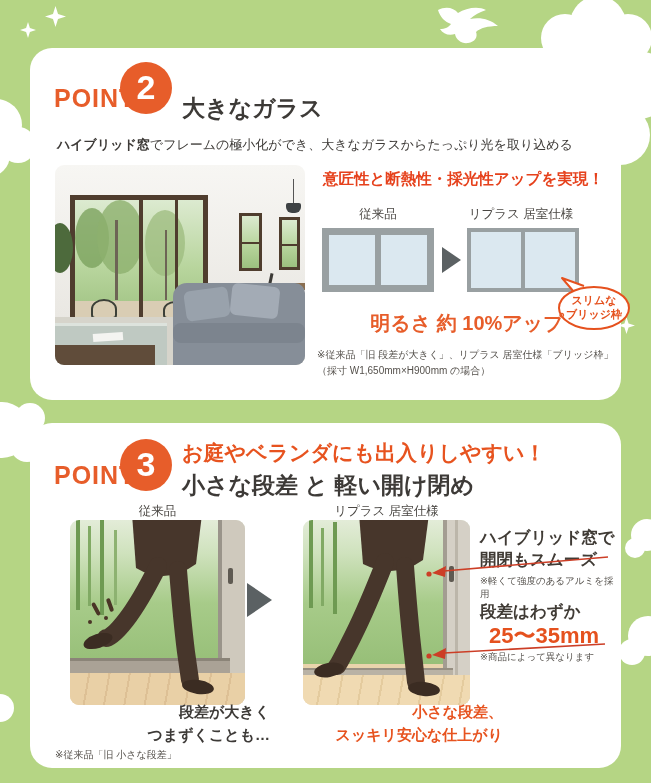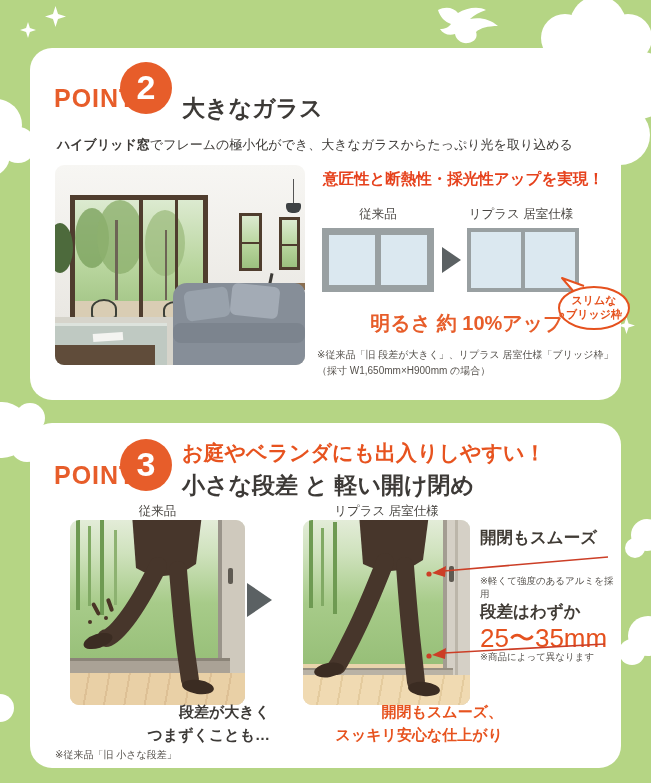--- a/index.html
+++ b/index.html
@@ -34,21 +34,21 @@
   .desc{font-size:13px;color:#3d3a37;}
   .desc b{font-weight:bold;}
   .benefit{font-size:15.5px;font-weight:bold;color:#e6411c;}
   .diagram-label{font-size:12.5px;color:#4a4743;text-align:center;}
   .win{box-sizing:border-box;background:#99a0a2;display:flex;}
   .win .pane{flex:1;background:#dbe8f0;}
   .tri-right{width:0;height:0;border-style:solid;}
   .result{font-size:20px;font-weight:bold;color:#e75d2a;text-align:center;}
   .note{font-size:10px;color:#55514c;line-height:1.55;}
   .feature-big{font-size:16.5px;font-weight:bold;color:#403b35;line-height:1.35;}
-  .feature-value{font-size:26px;font-weight:normal;color:#e5511e;}
+  .feature-value{font-size:22px;font-weight:bold;color:#e5511e;margin-left:9px;}
   .small-note{font-size:9.5px;color:#55514c;}
   .caption{font-size:15px;font-weight:bold;text-align:right;line-height:1.55;}
   .caption.dark{color:#3d3a37;}
   .caption.orange{color:#e7531f;}
   .img-frame{border-radius:9px;overflow:hidden;position:absolute;}
   
   .room{background:linear-gradient(#f7f6f3,#eae8e3 75%,#e2dfd8);}
   .garden{background:linear-gradient(#dcead0,#b8d59d 55%,#9cc07f);}
   
   .stepimg{background:linear-gradient(#e3ecd8 0%,#cfe2bd 18%,#a7cb89 45%,#97bf78 78%,#e9d4ac 78%);}
@@ -237,20 +237,21 @@
     <svg class="legsvg" width="167" height="185" viewBox="0 0 167 185">
       <path d="M56,-6 L126,-6 L120,40 Q92,60 60,44 Z" fill="#47362b"></path>
       <path d="M82,42 Q64,88 50,116 T34,146" stroke="#47362b" stroke-width="18" fill="none" stroke-linecap="round"></path>
       <ellipse cx="26" cy="150" rx="15" ry="7" fill="#3b2c22" transform="rotate(-10 26 150)"></ellipse>
       <path d="M102,46 Q106,100 110,134 L113,162" stroke="#47362b" stroke-width="18" fill="none" stroke-linecap="round"></path>
       <ellipse cx="121" cy="169" rx="16" ry="7" fill="#3b2c22" transform="rotate(6 121 169)"></ellipse>
     </svg>
   </div>
 
   <div class="abs feature-big" style="left:450px;top:103px;">
+    <div>ハイブリッド窓で</div>
     <div>開閉もスムーズ</div>
   </div>
   <div class="abs small-note" style="left:450px;top:152px;">※軽くて強度のあるアルミを採用</div>
   <div class="abs feature-big" style="left:450px;top:177px;">段差はわずか</div>
   <div class="abs feature-value" style="left:450px;top:198px;">25〜35mm</div>
   <div class="abs small-note" style="left:450px;top:228px;">※商品によって異なります</div>
 
   <svg class="abs" style="left:0;top:0;z-index:3;" width="591" height="345" viewBox="0 0 591 345">
     <line class="leader" x1="578" y1="134" x2="414" y2="148"></line>
     <polygon points="402,150 416,143 415,154" fill="#cc3e26"></polygon>
@@ -258,17 +259,17 @@
     <line class="leader" x1="575" y1="221" x2="414" y2="230"></line>
     <polygon points="402,232 416,225 415,236" fill="#cc3e26"></polygon>
     <circle cx="399" cy="233" r="2.6" fill="#cc3e26"></circle>
   </svg>
 
   <div class="abs caption dark" style="left:15px;top:277px;width:225px;">
     <div>段差が大きく</div>
     <div>つまずくことも…</div>
   </div>
   <div class="abs caption orange" style="left:243px;top:277px;width:230px;">
-    <div>開閉もスムーズ、</div>
+    <div>小さな段差、</div>
     <div>スッキリ安心な仕上がり</div>
   </div>
   <div class="abs note" style="left:25px;top:324px;">※従来品「旧 小さな段差」</div>
 </div>
 
 </body></html>

